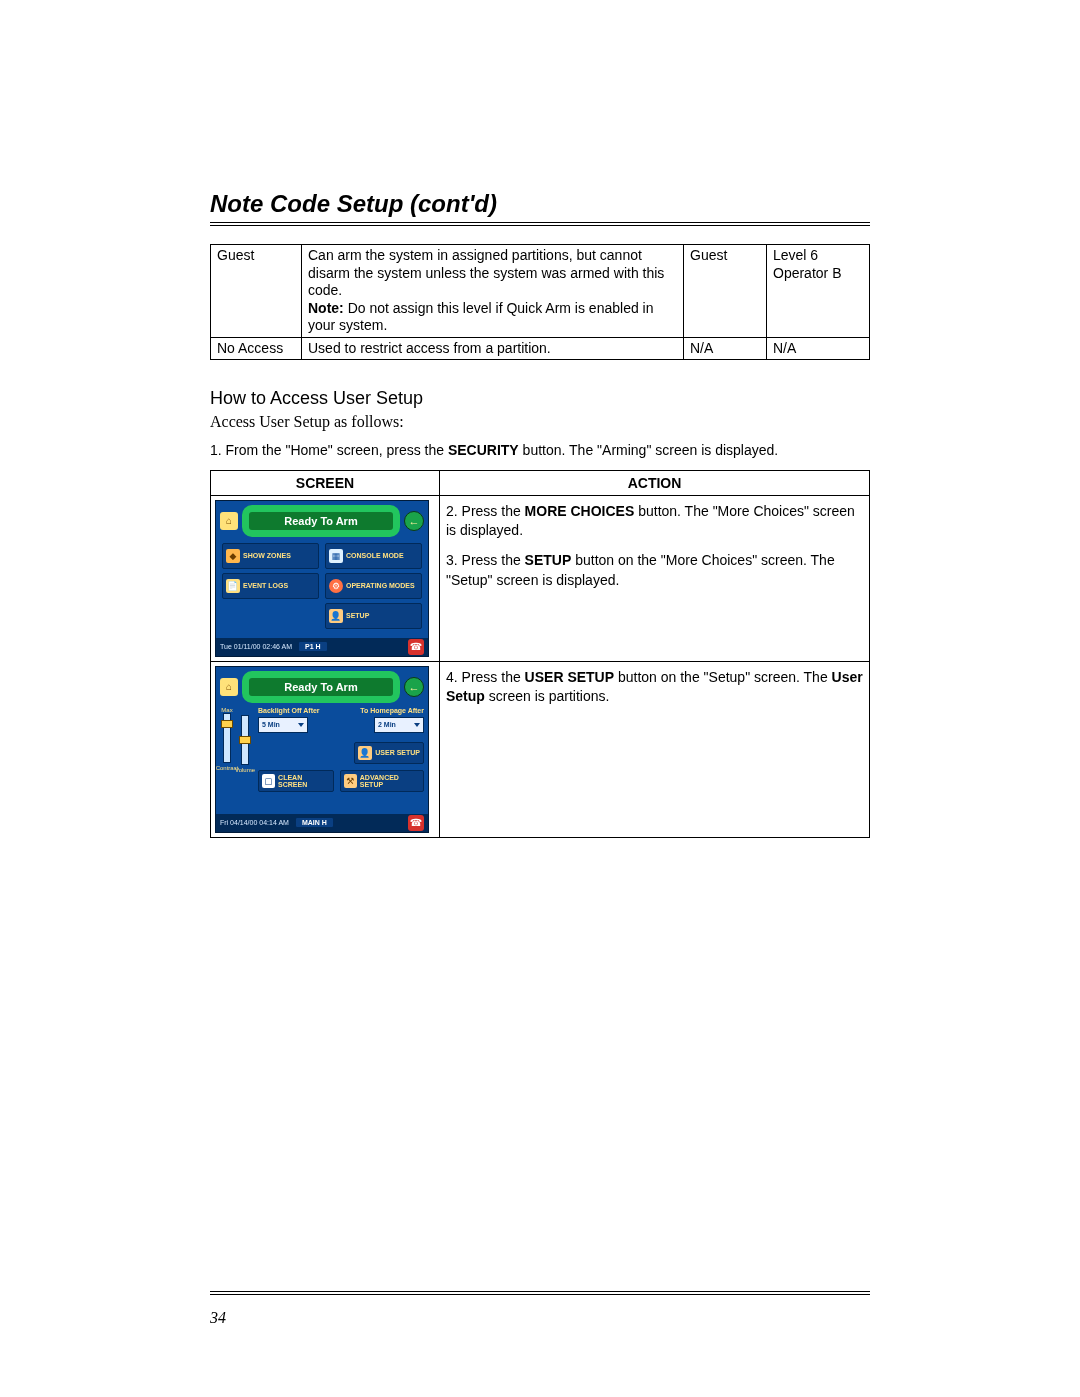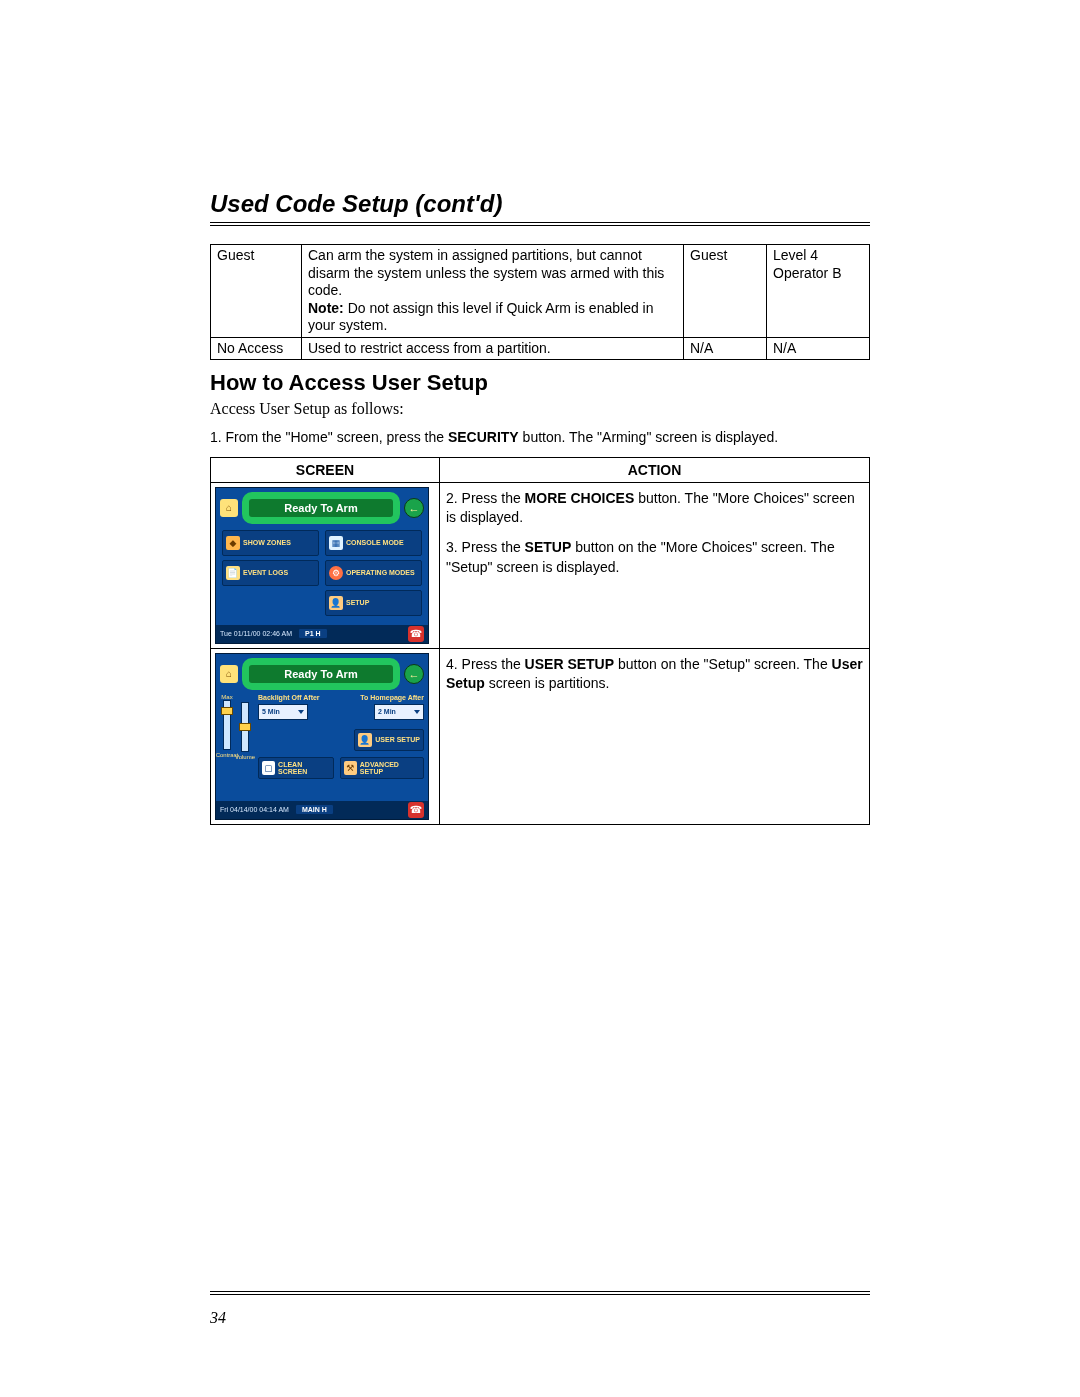--- a/index.html
+++ b/index.html
@@ -30,23 +30,23 @@
     font-size: 14px;
   }
   table.top td {
     border: 1px solid #000;
     vertical-align: top;
     padding: 2px 6px;
     line-height: 1.25;
   }
   .note-label { font-weight: bold; margin-top: 16px; }
   h2.section {
-    font-size: 22px;
-    font-weight: bold;
-    margin: 10px 0 4px 0;
+    font-size: 18px;
+    font-weight: normal;
+    margin: 28px 0 4px 0;
   }
   .intro {
     font-family: Georgia, 'Times New Roman', serif;
     font-size: 16px;
     margin: 4px 0 10px 0;
   }
   .step1 {
     font-size: 14px;
     line-height: 1.35;
     margin-bottom: 10px;
@@ -273,33 +273,33 @@
     font-family: Georgia, serif;
     font-size: 16px;
     padding-top: 14px;
   }
 </style>
 </head>
 <body>
 
 <div class="page">
 
-  <div class="title">Used Code Setup (cont'd)</div>
+  <div class="title">Note Code Setup (cont'd)</div>
 
   <table class="top">
     <tbody>
         <tr>
       <td style="width:78px">Guest</td>
       <td>
         <span>Can arm the system in assigned partitions, but cannot disarm the system unless the system was armed with this code.</span><br>
         <span class="note-label">Note:</span><span> Do not assign this level if Quick Arm is enabled in your system.</span>
       </td>
       <td style="width:70px">Guest</td>
       <td style="width:90px">
-        <span>Level 4</span><br>
+        <span>Level 6</span><br>
         <span>Operator B</span>
       </td>
     </tr>
     <tr>
       <td>No Access</td>
       <td>Used to restrict access from a partition.</td>
       <td>N/A</td>
       <td>N/A</td>
     </tr>
   </tbody>

